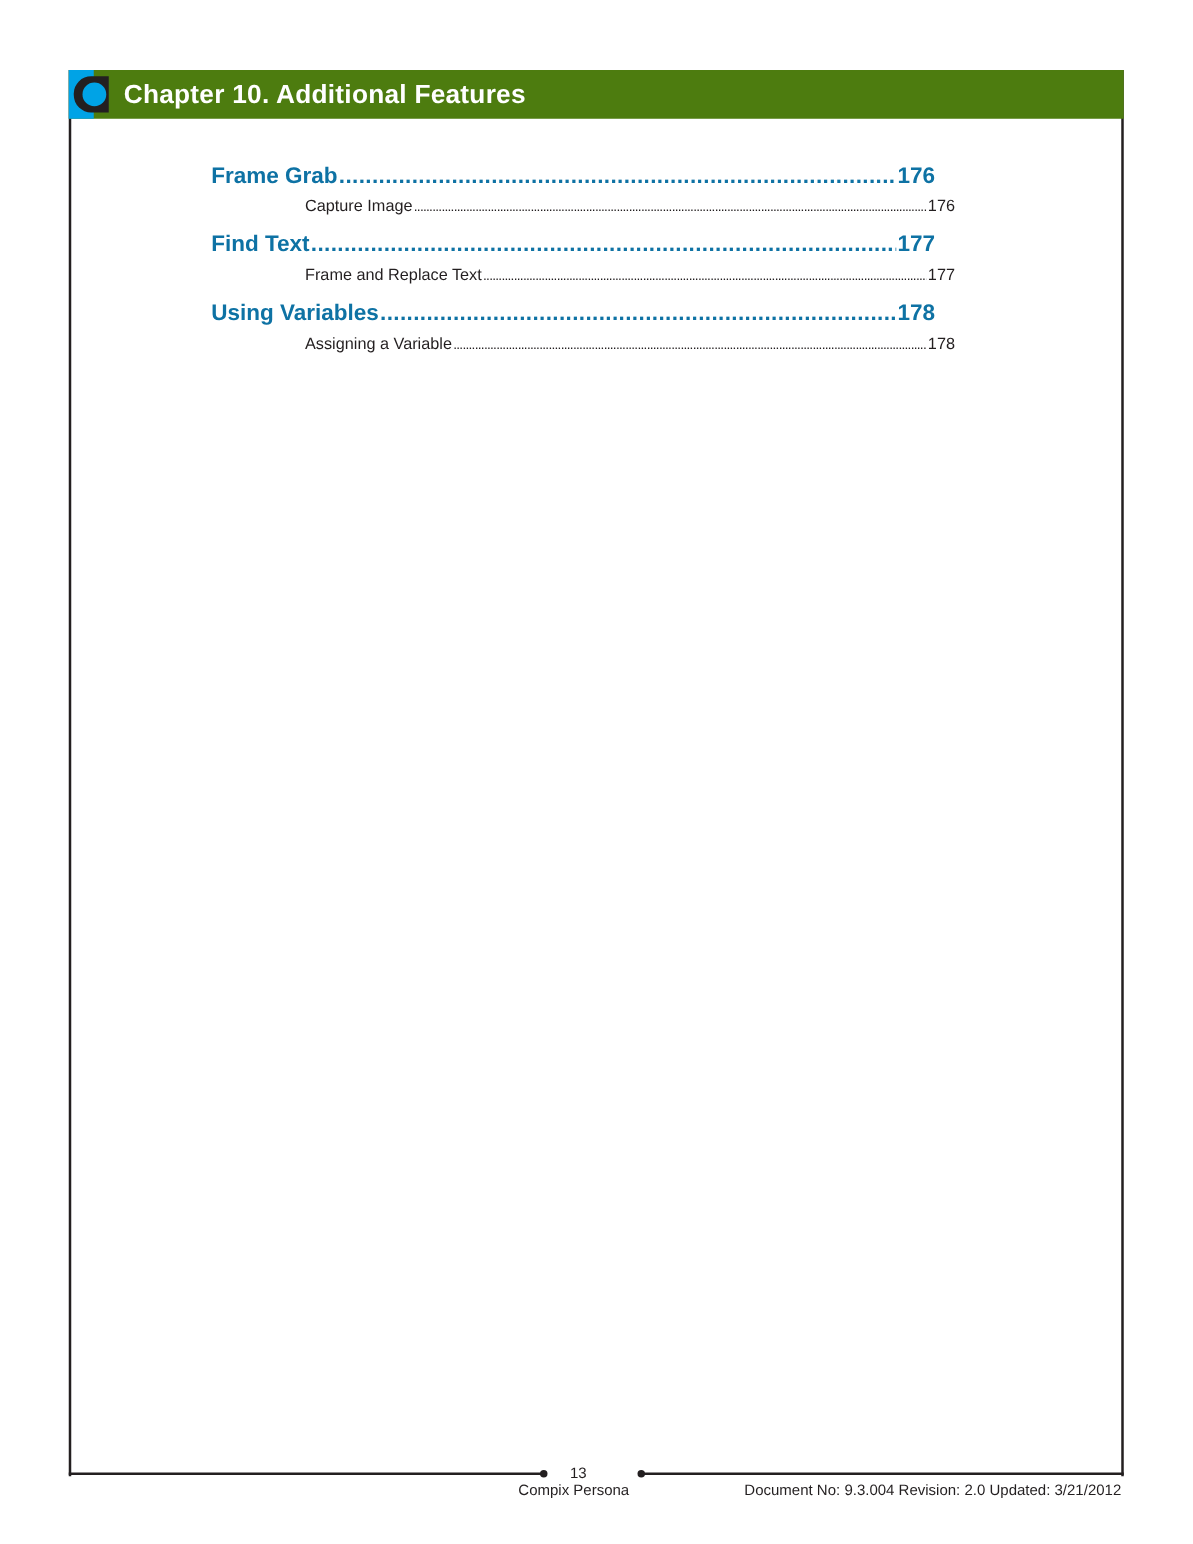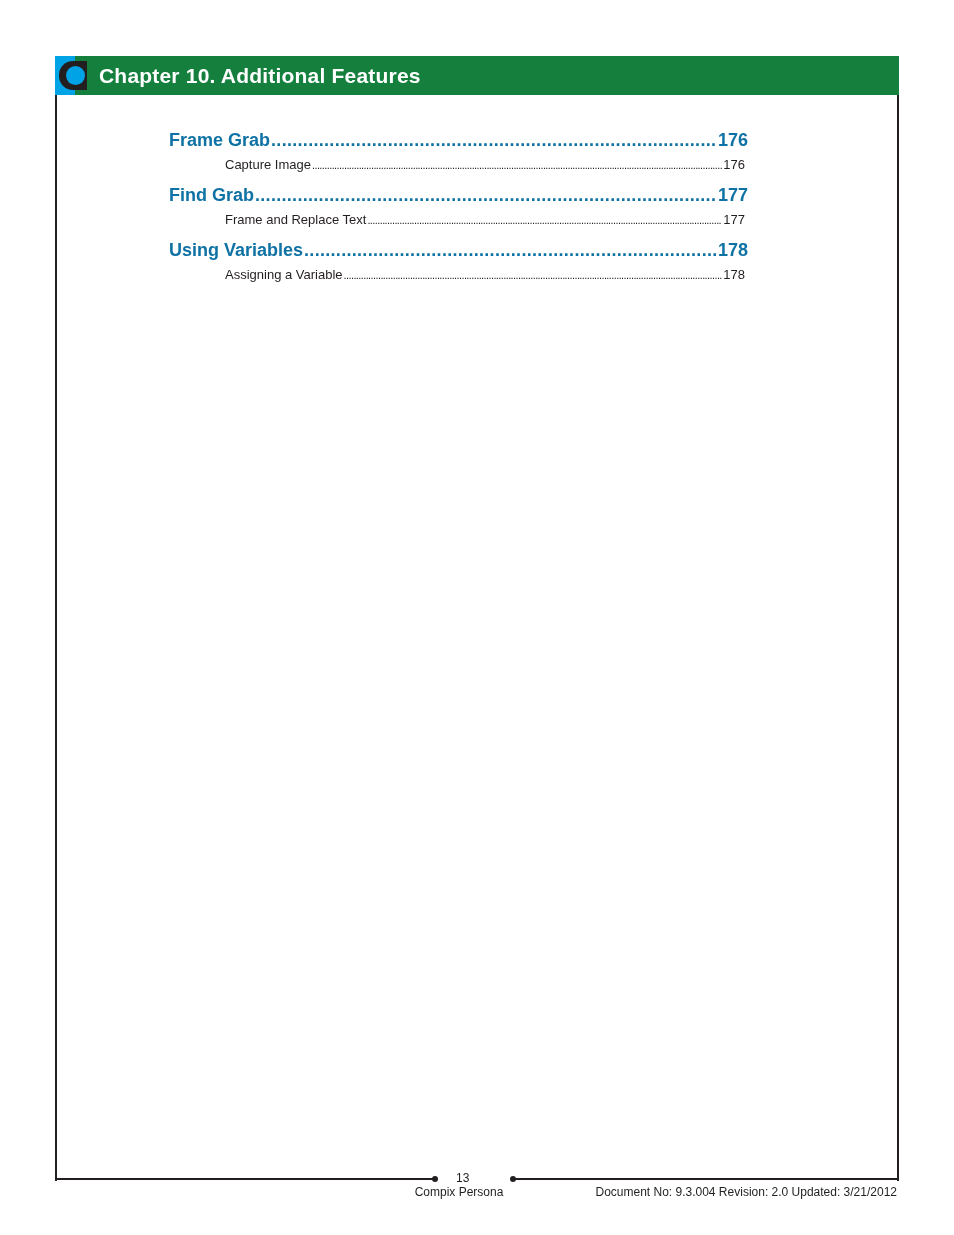--- a/index.html
+++ b/index.html
@@ -24,21 +24,21 @@
       box-sizing: border-box;
       border-left: 2px solid #231f20;
       border-right: 2px solid #231f20;
     }
     .chapter-header {
       position: absolute;
       left: 55px;
       top: 56px;
       width: 844px;
       height: 39px;
-      background: #15803d;
+      background: #4d7c0f;
     }
     .chapter-icon {
       position: absolute;
       left: 0;
       top: 0;
       width: 20px;
       height: 39px;
       background: #00a3e6;
     }
     .chapter-icon-notch {
@@ -87,21 +87,21 @@
       font-weight: bold;
       color: #0e72a4;
       height: 25px;
       line-height: 25px;
     }
     .toc-entry.level-2 {
       font-size: 13px;
       color: #231f20;
       height: 30px;
       line-height: 24px;
-      margin-left: 56px;
+      margin-left: 75px;
       width: 520px;
     }
     .toc-label { flex: 0 0 auto; }
     .toc-leader {
       flex: 1 1 auto;
       overflow: hidden;
       white-space: nowrap;
       margin: 0 1px;
     }
     .toc-leader::before {
@@ -184,21 +184,21 @@
     <span class="toc-leader"></span>
     <span class="toc-page">176</span>
   </div>
   <div class="toc-entry level-2">
     <span class="toc-label">Capture Image</span>
     <span class="toc-leader"></span>
     <span class="toc-page">176</span>
   </div>
 
   <div class="toc-entry level-1">
-    <span class="toc-label">Find Grab</span>
+    <span class="toc-label">Find Text</span>
     <span class="toc-leader"></span>
     <span class="toc-page">177</span>
   </div>
   <div class="toc-entry level-2">
     <span class="toc-label">Frame and Replace Text</span>
     <span class="toc-leader"></span>
     <span class="toc-page">177</span>
   </div>
 
   <div class="toc-entry level-1">

